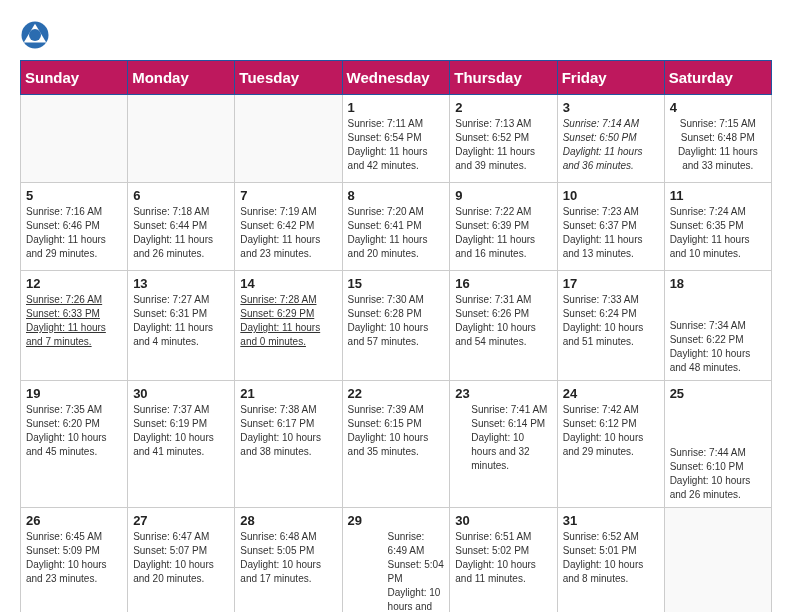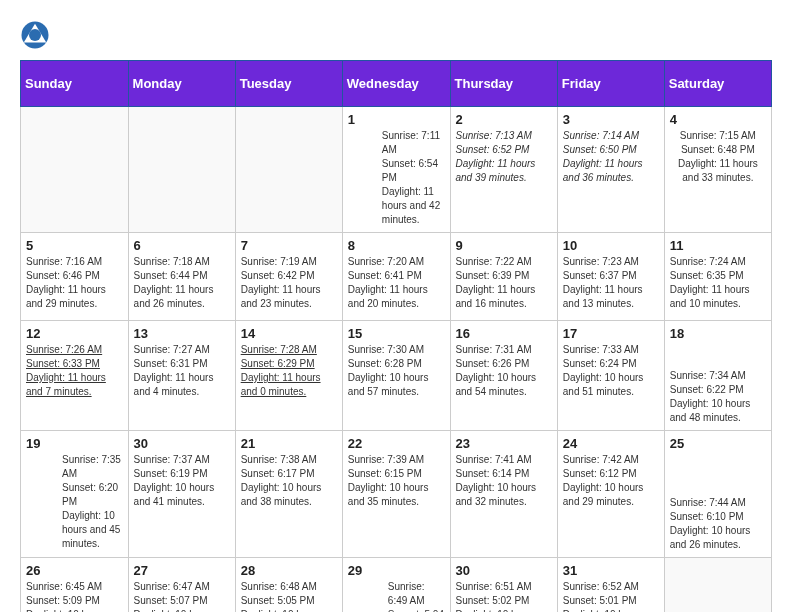--- a/index.html
+++ b/index.html
@@ -45,25 +45,25 @@
     .location {
       font-size: 15px;
       color: #444;
     }
     .calendar {
       width: 100%;
       border-collapse: collapse;
       border: 1px solid #ccc;
     }
     .calendar th {
-      background-color: #6d28d9;
+      background-color: #be185d;
       color: #fff;
-      font-size: 13px;
+      font-size: 15px;
       font-weight: bold;
-      padding: 15px 4px;
+      padding: 8px 4px;
       text-align: left;
       border: 1px solid #2255a0;
     }
     .calendar td {
       vertical-align: top;
       padding: 5px 5px;
       font-size: 10.5px;
       color: #333;
       border: 1px solid #ccc;
       width: 108px;
@@ -118,27 +118,27 @@
         <th>Saturday</th>
       </tr>
   </thead>
   <tbody id="calendar-body">
   <tr>
         <td class="empty-cell"></td>
         <td class="empty-cell"></td>
         <td class="empty-cell"></td>
         <td>
           <div class="day-number">1</div>
-          <div class="day-info" style="white-space: pre-line; margin-left: 34px;">Sunrise: 7:11 AM
+          <div class="day-info" style="white-space: pre-line;">Sunrise: 7:11 AM
 Sunset: 6:54 PM
 Daylight: 11 hours and 42 minutes.</div>
         </td>
         <td>
           <div class="day-number">2</div>
-          <div class="day-info" style="white-space: pre-line; font-style: italic;">Sunrise: 7:13 AM
+          <div class="day-info" style="white-space: pre-line;">Sunrise: 7:13 AM
 Sunset: 6:52 PM
 Daylight: 11 hours and 39 minutes.</div>
         </td>
         <td>
           <div class="day-number">3</div>
           <div class="day-info" style="white-space: pre-line; font-style: italic;">Sunrise: 7:14 AM
 Sunset: 6:50 PM
 Daylight: 11 hours and 36 minutes.</div>
         </td>
         <td>
@@ -232,21 +232,21 @@
         <td>
           <div class="day-number">18</div>
           <div class="day-info" style="white-space: pre-line; margin-top: 28px;">Sunrise: 7:34 AM
 Sunset: 6:22 PM
 Daylight: 10 hours and 48 minutes.</div>
         </td>
       </tr>
       <tr>
         <td>
           <div class="day-number">19</div>
-          <div class="day-info" style="white-space: pre-line; margin-left: 36px;">Sunrise: 7:35 AM
+          <div class="day-info" style="white-space: pre-line;">Sunrise: 7:35 AM
 Sunset: 6:20 PM
 Daylight: 10 hours and 45 minutes.</div>
         </td>
         <td>
           <div class="day-number">30</div>
           <div class="day-info" style="white-space: pre-line;">Sunrise: 7:37 AM
 Sunset: 6:19 PM
 Daylight: 10 hours and 41 minutes.</div>
         </td>
         <td>
@@ -256,21 +256,21 @@
 Daylight: 10 hours and 38 minutes.</div>
         </td>
         <td>
           <div class="day-number">22</div>
           <div class="day-info" style="white-space: pre-line;">Sunrise: 7:39 AM
 Sunset: 6:15 PM
 Daylight: 10 hours and 35 minutes.</div>
         </td>
         <td>
           <div class="day-number">23</div>
-          <div class="day-info" style="white-space: pre-line;">Sunrise: 7:41 AM
+          <div class="day-info" style="white-space: pre-line; margin-left: 16px;">Sunrise: 7:41 AM
 Sunset: 6:14 PM
 Daylight: 10 hours and 32 minutes.</div>
         </td>
         <td>
           <div class="day-number">24</div>
           <div class="day-info" style="white-space: pre-line;">Sunrise: 7:42 AM
 Sunset: 6:12 PM
 Daylight: 10 hours and 29 minutes.</div>
         </td>
         <td>

